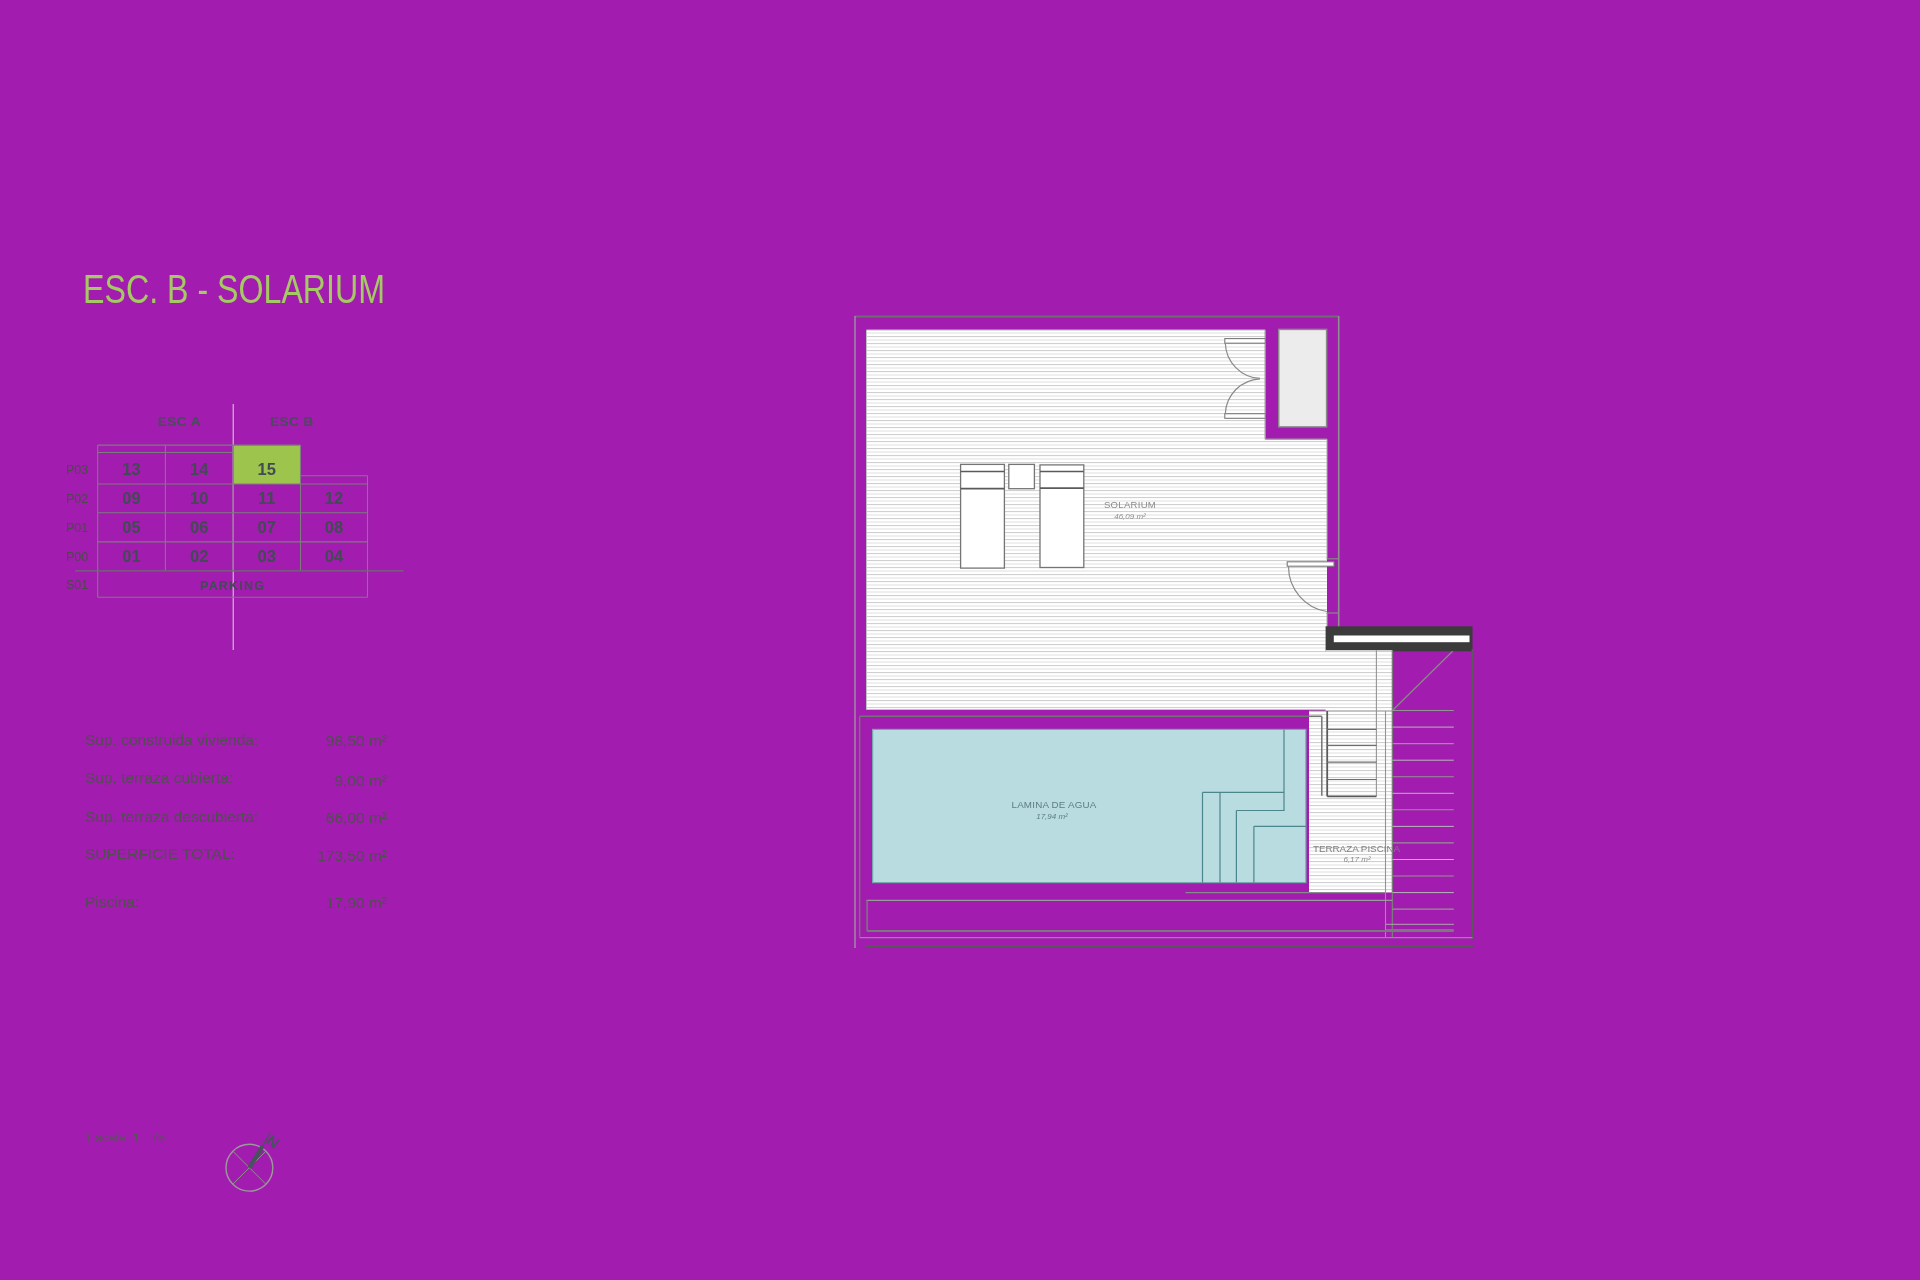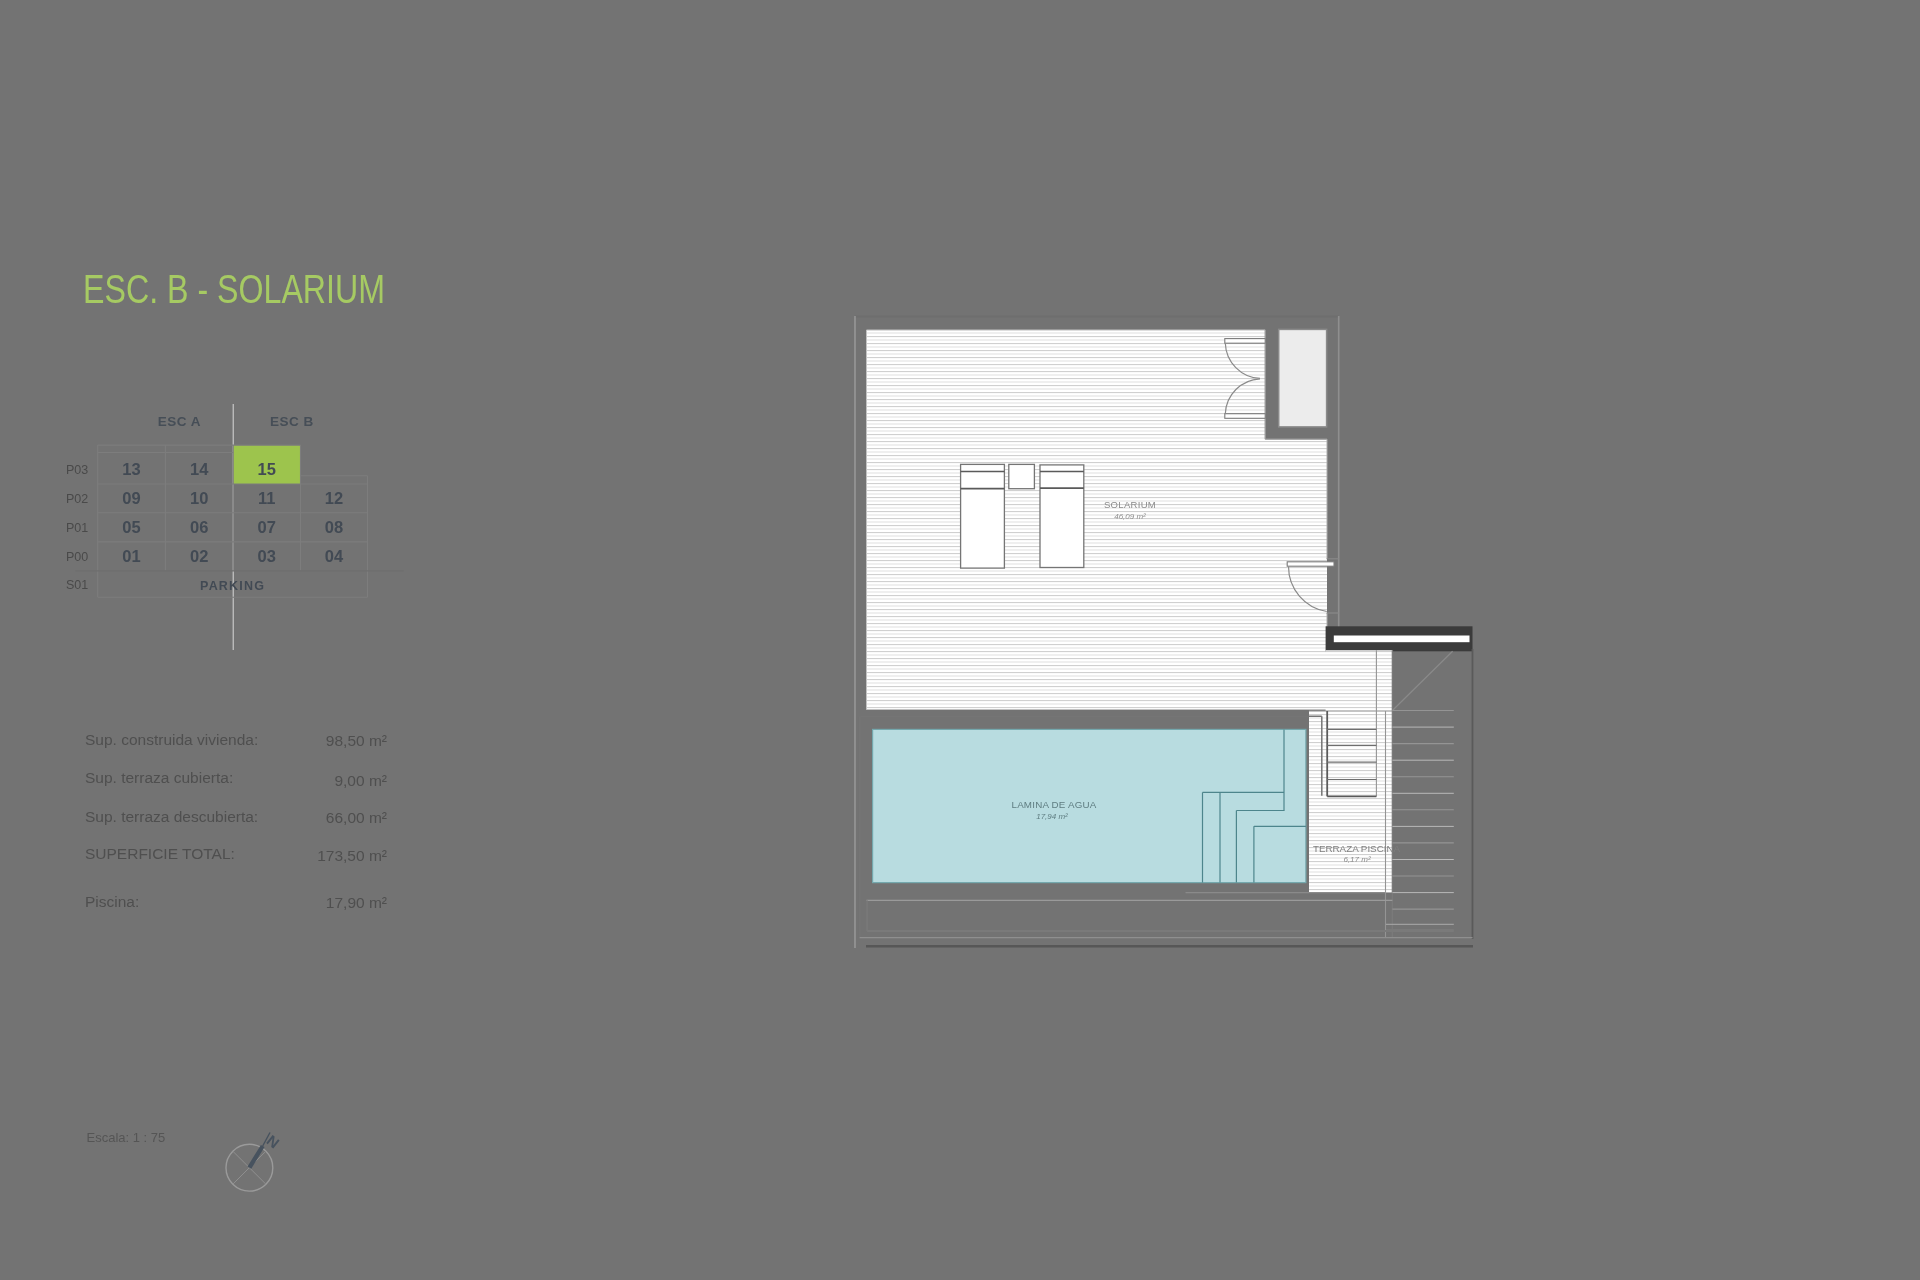--- a/index.html
+++ b/index.html
@@ -1,16 +1,16 @@
 <!DOCTYPE html>
 <html><head>
 <meta charset="utf-8">
 <style>
   html,body{margin:0;padding:0;background:#ffffff;}
-  #page{position:relative;width:1920px;height:1280px;background:#737373;overflow:hidden;
+  #page{position:relative;width:1920px;height:1280px;background:#a21caf;overflow:hidden;
         font-family:"Liberation Sans", sans-serif;}
   svg text{font-family:"Liberation Sans", sans-serif;}
 </style>
 </head>
 <body>
 <div id="page">
 <svg width="1920" height="1280" viewBox="0 0 1920 1280">
 <defs>
 <pattern id="hatch" width="12" height="7" patternUnits="userSpaceOnUse">
   <rect width="12" height="7" fill="#ffffff"></rect>

